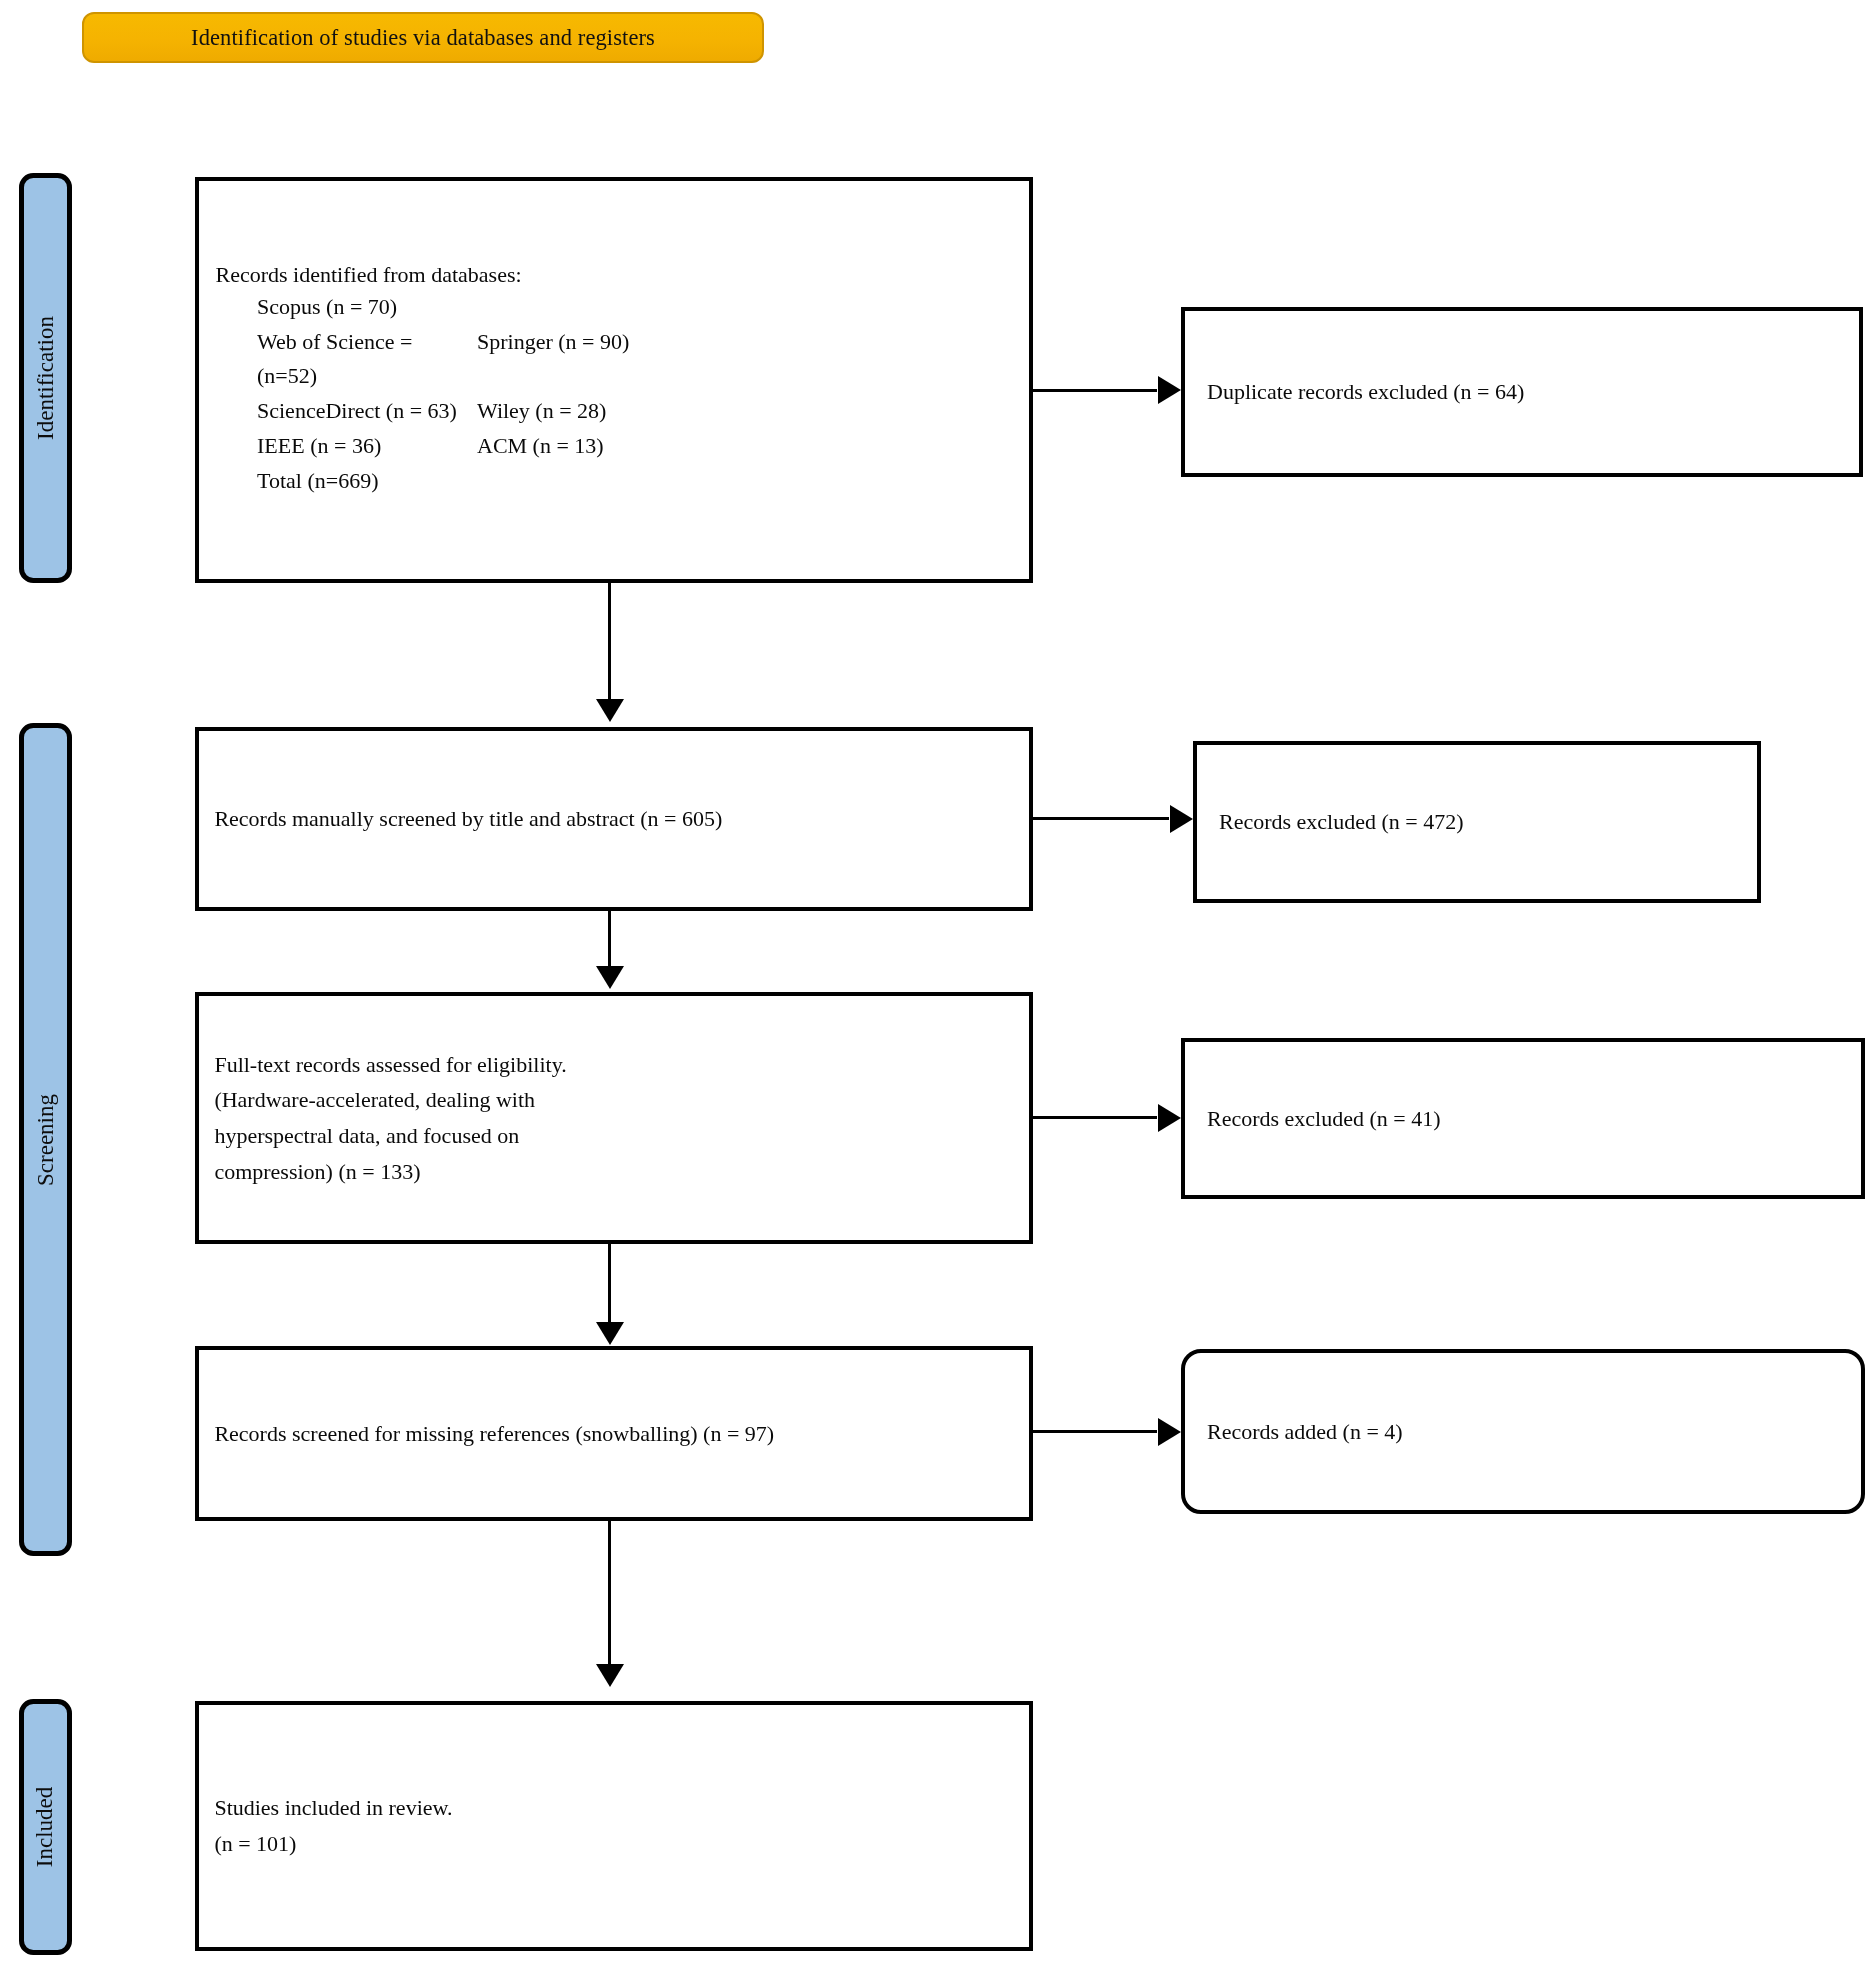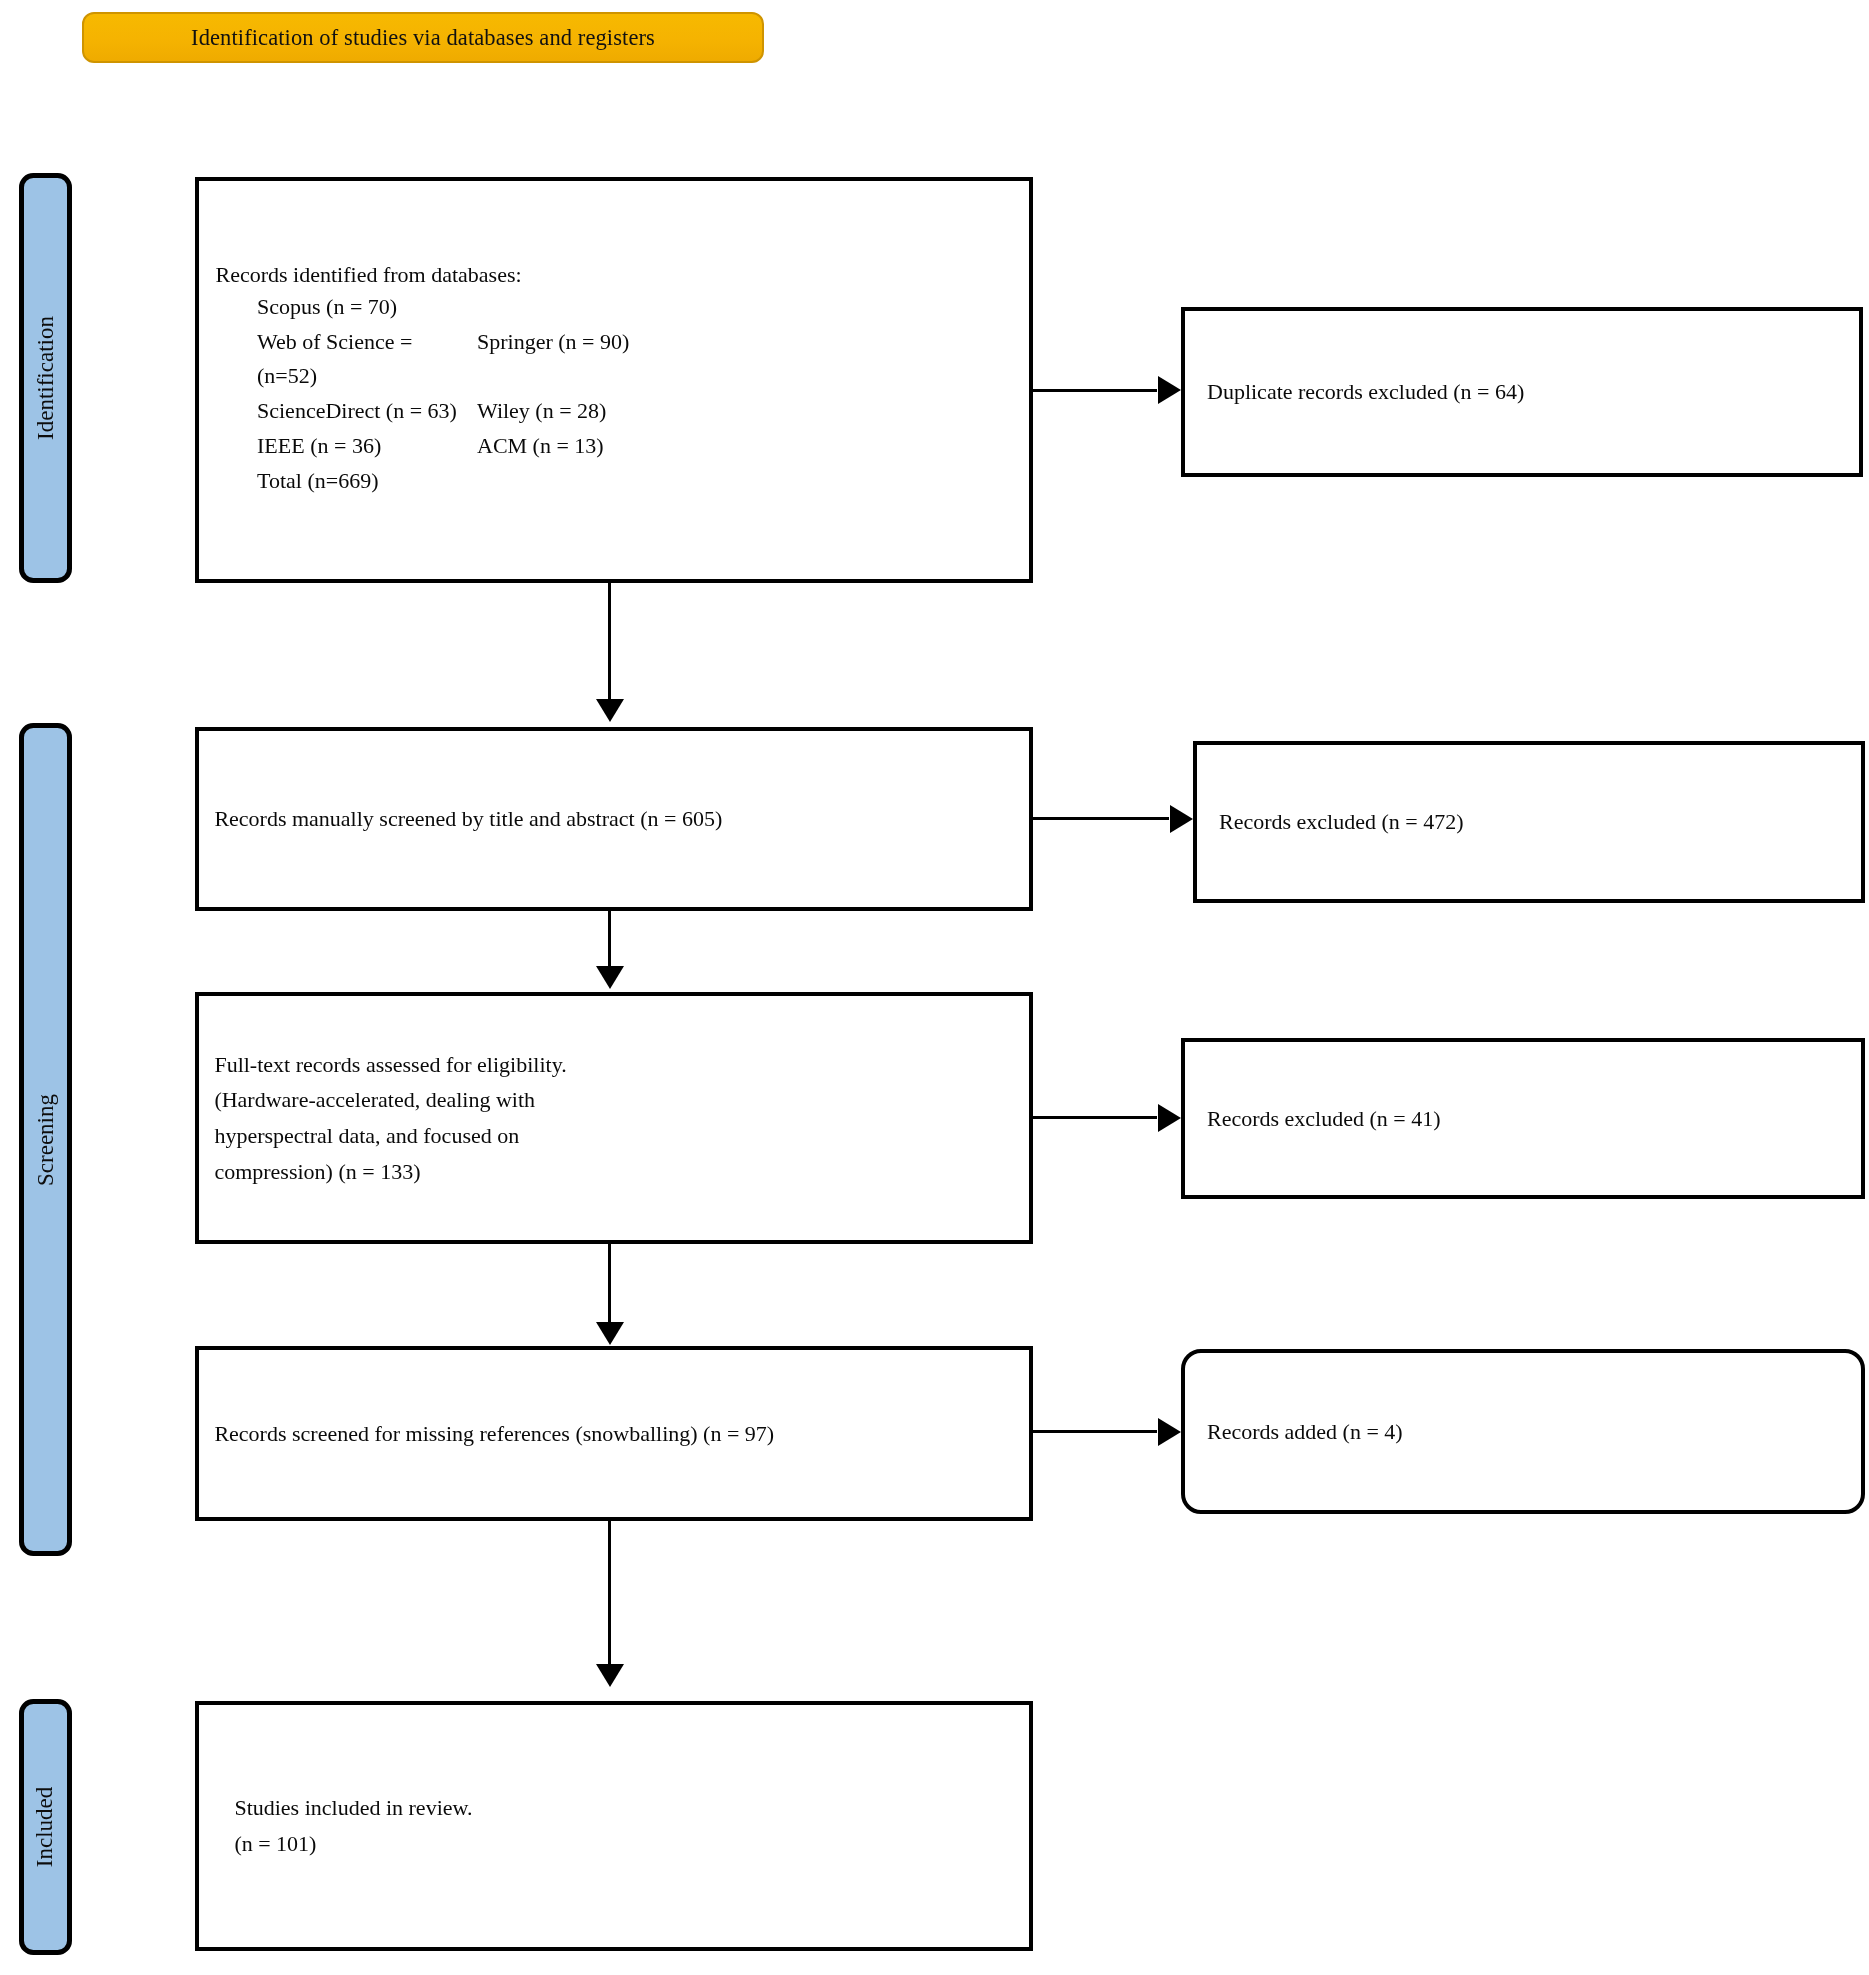--- a/index.html
+++ b/index.html
@@ -79,25 +79,25 @@
     padding: 0 15.4px;
   }
   .flow-box .box-text.justify { text-align: justify; text-align-last: left; }
   .flow-box .box-text.center-v { padding-left: 22px; }
 
   
   #box-identified   { left: 195px; top: 177px;  width: 838px; height: 406px; }
   #box-screened     { left: 195px; top: 727px; width: 838px; height: 184px; }
   #box-fulltext     { left: 195px; top: 992px; width: 838px; height: 252px; }
   #box-snowballing  { left: 195px; top: 1346px; width: 838px; height: 175px; }
-  #box-included     { left: 195px; top: 1701px; width: 838px; height: 250px; padding-left: 20px; }
+  #box-included     { left: 195px; top: 1701px; width: 838px; height: 250px; }
 
   
   #box-duplicates   { left: 1181px; top: 307px;  width: 682px; height: 170px; }
-  #box-excluded-472 { left: 1193px; top: 741px; width: 672px; height: 162px; }
+  #box-excluded-472 { left: 1193px; top: 741px; width: 568px; height: 162px; }
   #box-excluded-36  { left: 1181px; top: 1038px; width: 684px; height: 161px; }
   #box-added-4      { left: 1181px; top: 1349px; width: 684px; height: 165px; border-radius: 20px; }
 
   
   .db-intro { font-size: 22px; color: #0a0a0a; padding: 0 0 2.2px 16.5px; }
   .db-grid  { padding-left: 58px; }
   .db-row   { display: flex; font-size: 22px; line-height: 1.58; color: #0a0a0a; }
   .db-col-a { width: 220px; flex: 0 0 220px; }
   .db-col-b { flex: 0 0 auto; }
   .db-total { font-size: 22px; line-height: 1.58; color: #0a0a0a; padding-left: 58px; }

